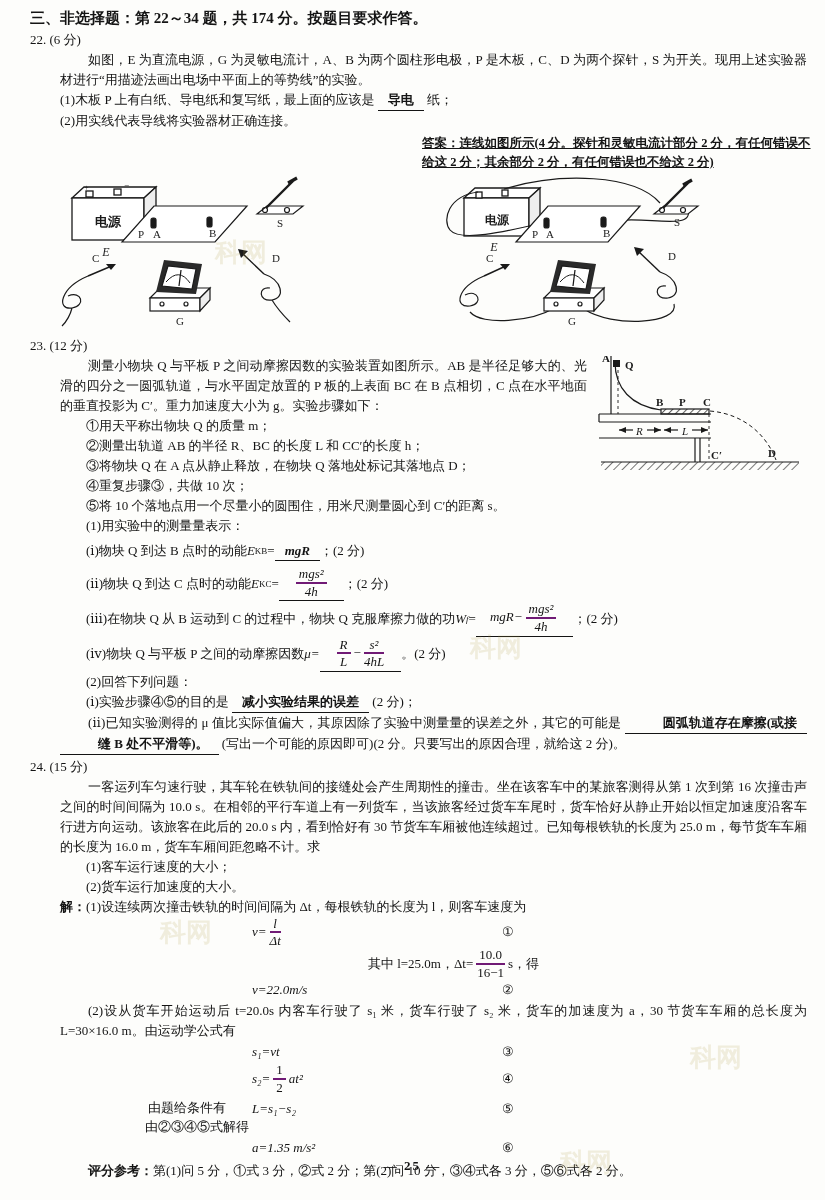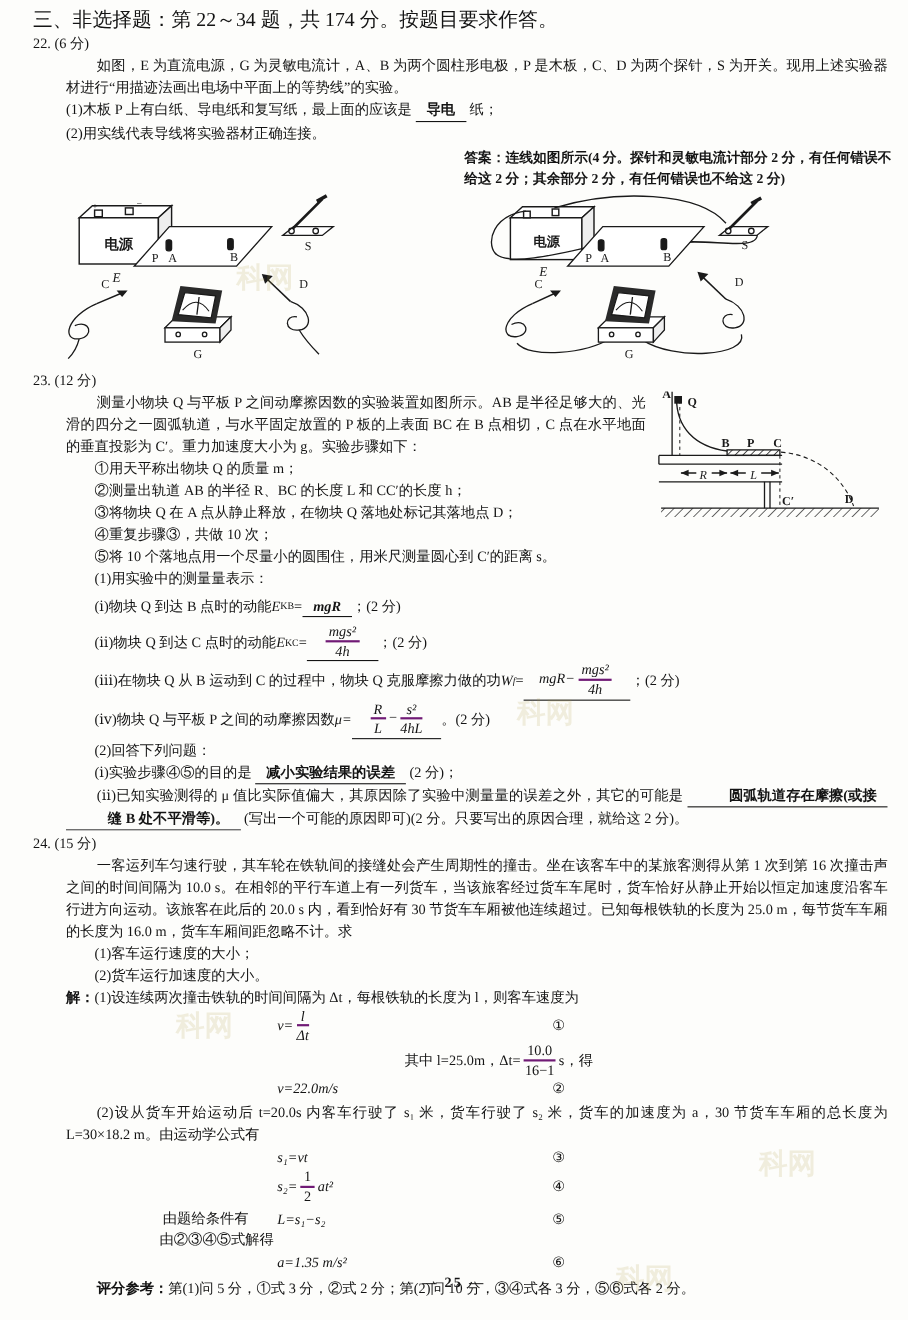--- a/index.html
+++ b/index.html
@@ -1,26 +1,26 @@
 <!DOCTYPE html>
 <html><head>
 <meta charset="utf-8">
 <style>
   html,body{margin:0;padding:0;}
   body{width:825px;height:1200px;background:#fdfdfb;color:#141414;
        font-family:"Liberation Serif","DejaVu Serif",serif;font-size:13px;position:relative;overflow:hidden;}
   .page{padding:8px 18px 0 30px;position:relative;}
   .bold{font-weight:bold;}
-  .hdr{font-weight:normal;font-size:18px;line-height:20px;}
+  .hdr{font-weight:bold;font-size:15px;line-height:20px;}
   .qnum{line-height:20px;margin-top:2px;}
   .qblock{margin-left:30px;}
   .para{line-height:20px;text-indent:28px;text-align:justify;}
   .line{line-height:20px;}
   .steps{margin-left:26px;}
-  .ansnote{margin-left:392px;width:400px;font-weight:bold;font-size:12.5px;line-height:19px;margin-top:3px;}
+  .ansnote{margin-left:392px;width:400px;font-weight:bold;font-size:12.5px;line-height:19px;margin-top:3px;text-decoration:underline;}
   .diagrow{position:relative;height:158px;margin-top:4px;}
   .d22a{position:absolute;left:12px;top:0;}
   .d22b{position:absolute;left:410px;top:0;}
   .m{font-style:italic;}
   .frac{display:inline-block;text-align:center;vertical-align:middle;line-height:1.05;margin:0 3px;font-style:italic;}
   .frac .fn{display:block;border-bottom:2px solid #701a75;padding:0 3px 1px;}
   .frac .fd{display:block;padding-top:1px;}
   .uans{display:inline-block;border-bottom:1.2px solid #141414;font-weight:bold;padding:0 10px;}
   .uansf{display:inline-block;border-bottom:1.2px solid #141414;padding:1px 14px 2px;}
   .fline{display:flex;align-items:center;min-height:30px;margin-left:26px;line-height:18px;}
@@ -308,21 +308,21 @@
           <span class="fd">16−1</span>
         </span>
         <span class="gap"> s，得</span>
     </div>
 
     <div class="frow short">
       <span class="m">v=22.0m/s</span>
       <span class="ftag">②</span>
     </div>
 
-    <div class="hang">(2)设从货车开始运动后 t=20.0s 内客车行驶了 s₁ 米，货车行驶了 s₂ 米，货车的加速度为 a，30 节货车车厢的总长度为 L=30×18.2 m。由运动学公式有</div>
+    <div class="hang">(2)设从货车开始运动后 t=20.0s 内客车行驶了 s₁ 米，货车行驶了 s₂ 米，货车的加速度为 a，30 节货车车厢的总长度为 L=30×16.0 m。由运动学公式有</div>
 
     <div class="frow short">
       <span class="m">s₁=vt</span>
       <span class="ftag">③</span>
     </div>
 
     <div class="frow">
       <span class="m">s₂=</span>
         <span class="frac" style="font-style:normal;">
           <span class="fn">1</span>

